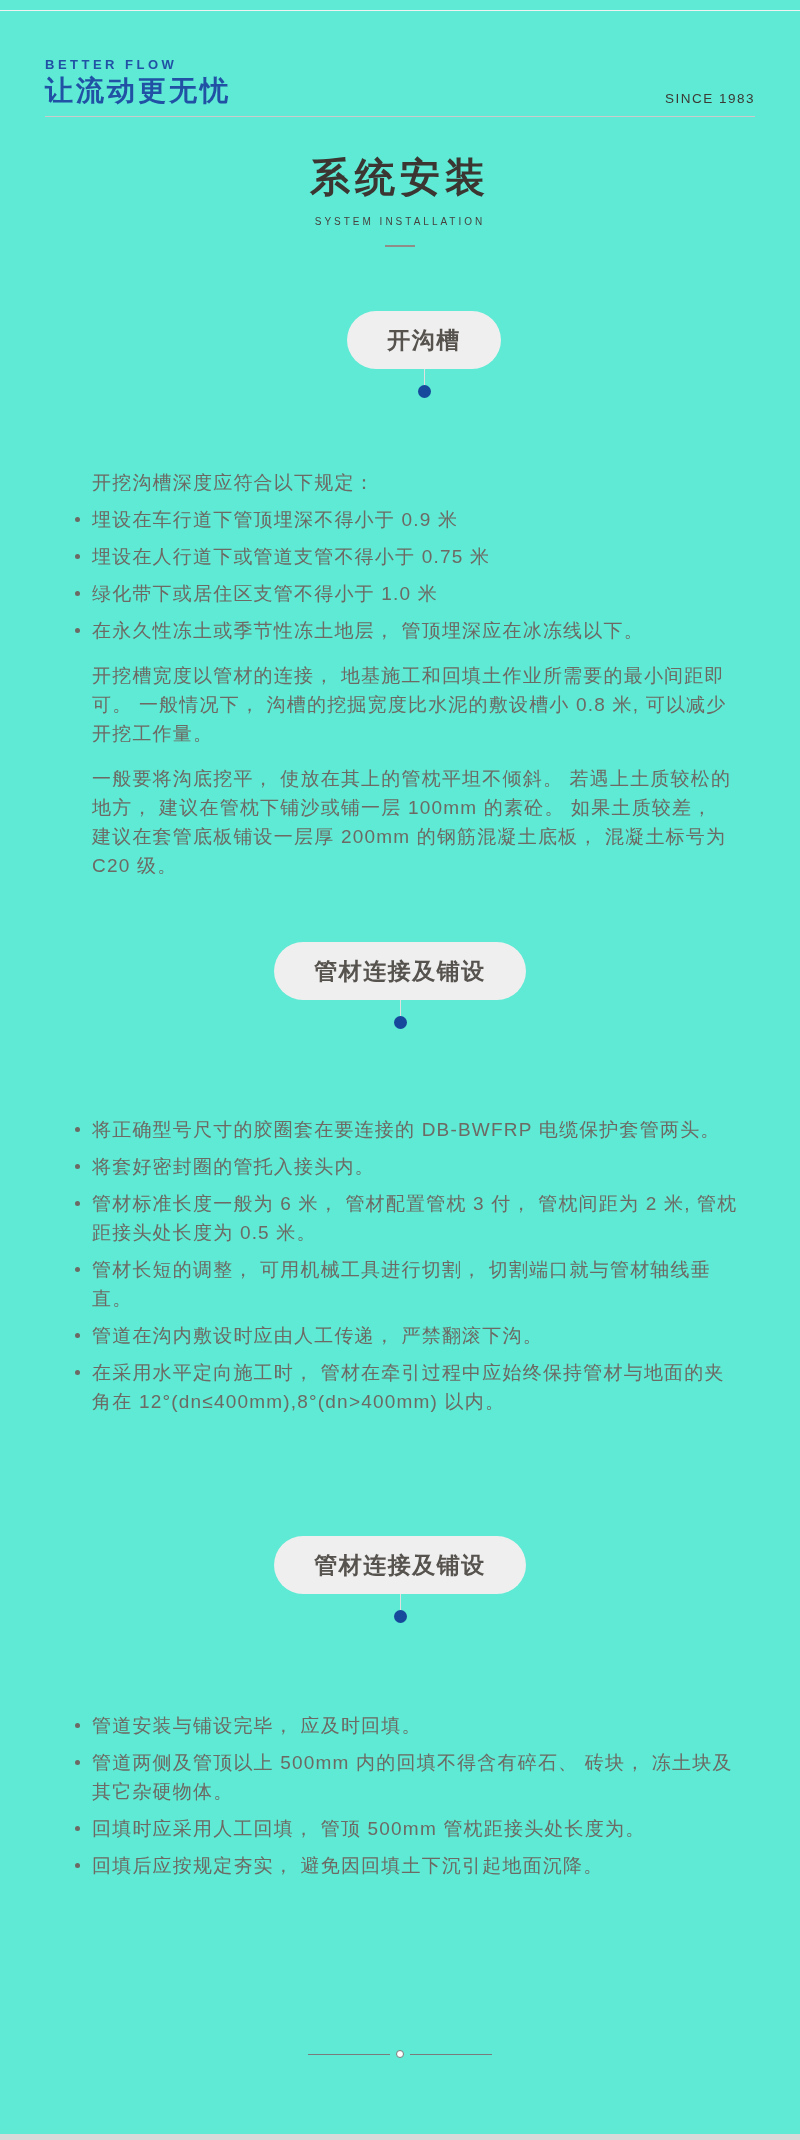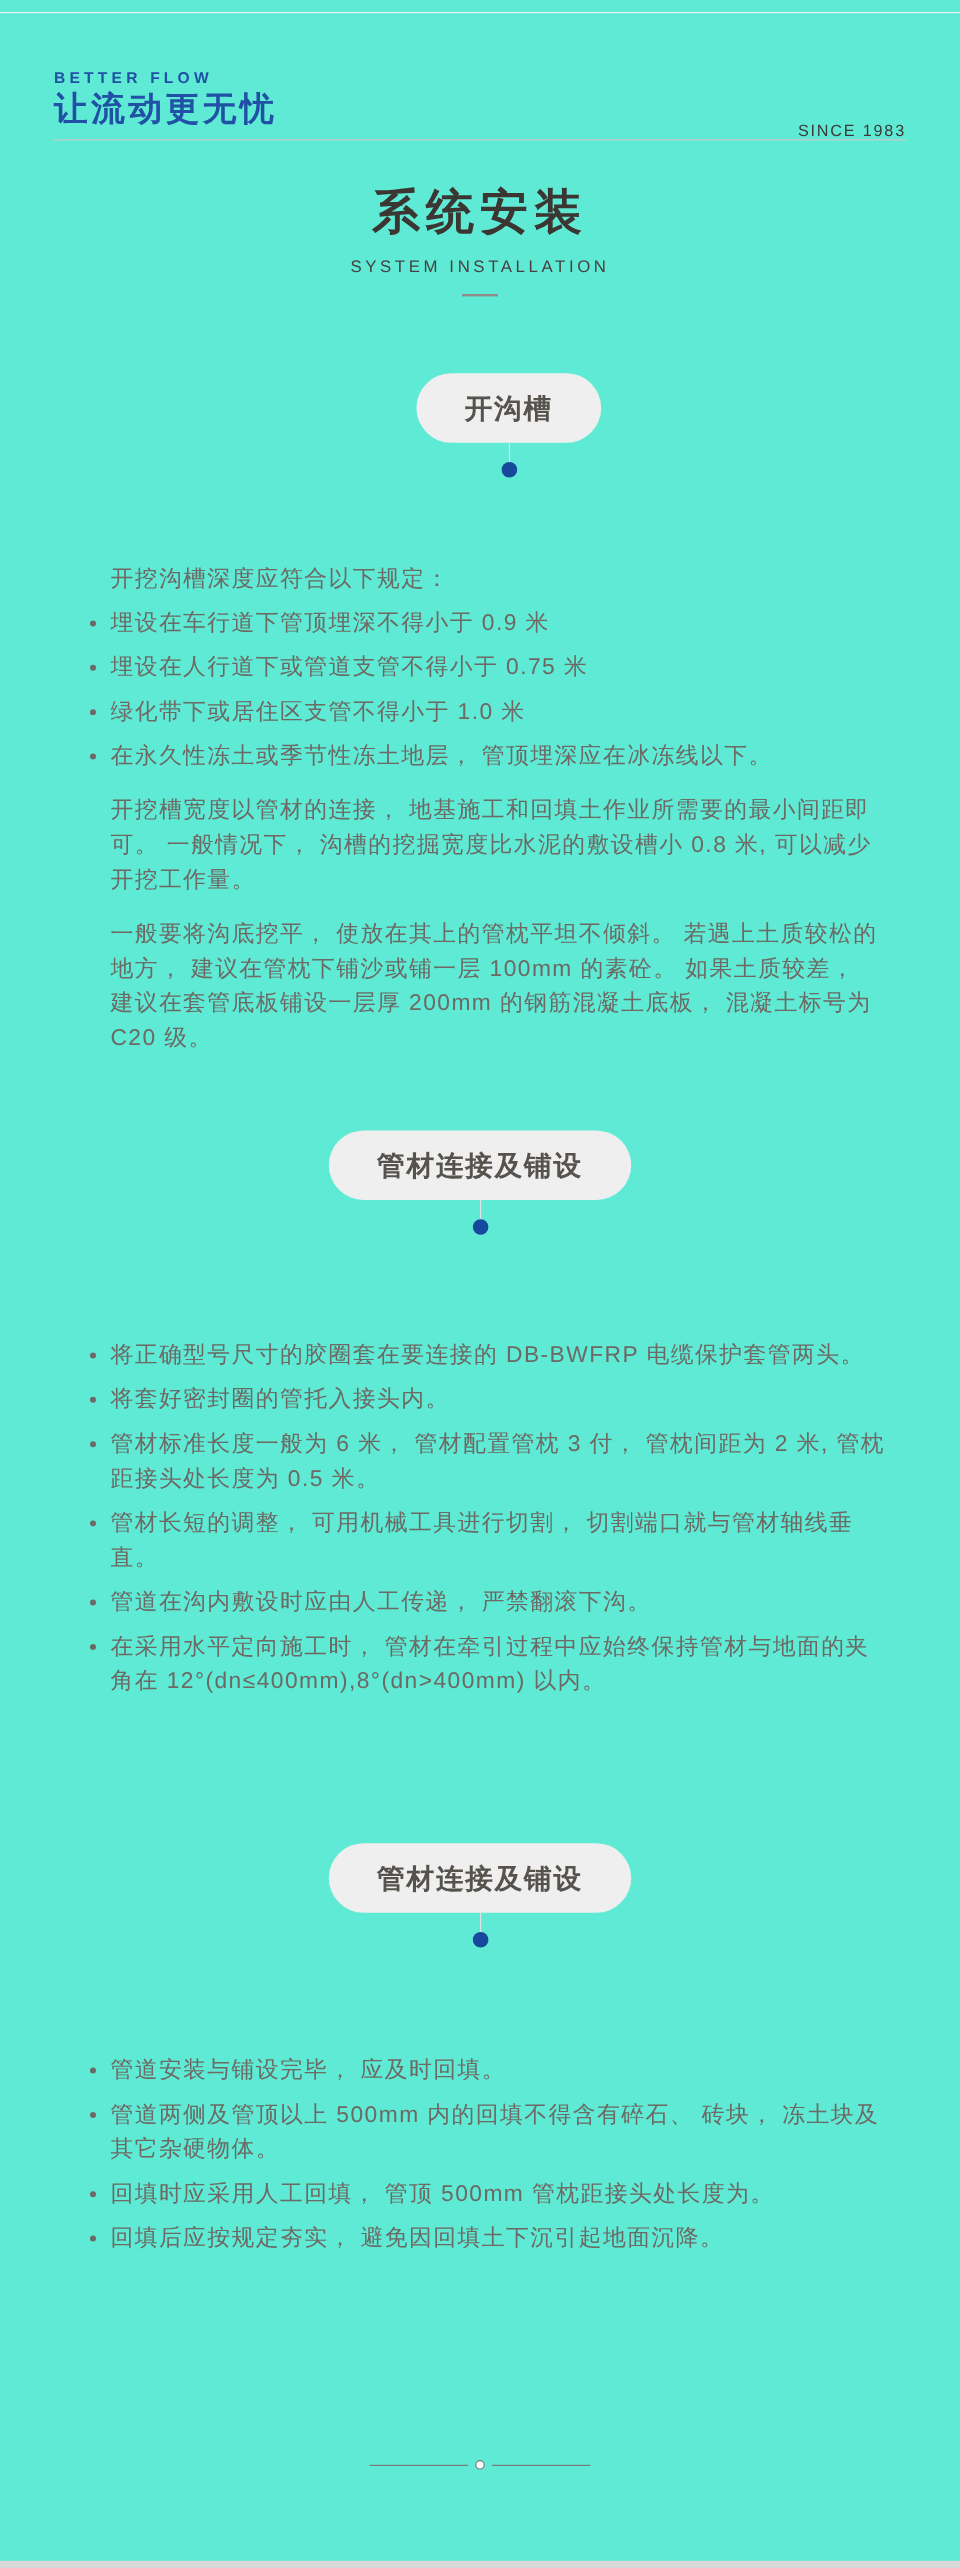--- a/index.html
+++ b/index.html
@@ -7,27 +7,27 @@
   .page{position:relative;width:800px;height:2140px;margin:0 auto;background:#5eead4;overflow:hidden;}
 
   
   .top-edge{position:absolute;top:10px;left:0;right:0;height:1px;background:#f1f1f1;}
   .bottom-strip{position:absolute;bottom:0;left:0;right:0;height:6px;background:#d9d9d9;}
 
   
   .header{position:relative;padding:57px 45px 0 45px;}
   .tagline{color:#2151a5;font-size:13px;font-weight:bold;letter-spacing:3.5px;line-height:16px;}
   .logo-zh{color:#2151a5;font-size:28px;font-weight:800;letter-spacing:3px;line-height:28px;margin-top:4px;}
-  .since{position:absolute;right:45px;top:101px;color:#3d3935;font-size:13.5px;letter-spacing:1.5px;font-weight:500;}
+  .since{position:absolute;right:45px;top:91px;color:#3d3935;font-size:13.5px;letter-spacing:1.5px;font-weight:500;}
   .header-divider{margin-top:11px;height:0;border-top:1px solid #cbcbcb;}
 
   
   .title-block{text-align:center;}
   .title-main{margin:38px 0 0 0;color:#3b3632;font-size:40px;font-weight:bold;letter-spacing:5px;line-height:44px;}
-  .title-sub{margin-top:14px;color:#474240;font-size:14px;letter-spacing:3px;line-height:18px;}
+  .title-sub{margin-top:14px;color:#474240;font-size:10px;letter-spacing:3px;line-height:18px;}
   .title-underline{width:30px;height:2px;background:#908c88;margin:14px auto 0 auto;}
 
   
   .section-head{text-align:center;}
   .sec1 .section-head{margin-top:64px;padding-left:48px;}
   .sec2 .section-head{margin-top:62px;}
   .sec3 .section-head{margin-top:120px;}
   .badge{display:inline-block;background:#efefef;color:#56524e;font-size:23px;font-weight:bold;
          letter-spacing:1.5px;line-height:28px;padding:15px 40px;border-radius:34px;}
   .connector-line{width:1px;height:16px;background:#e0e0e0;margin:0 auto;}

